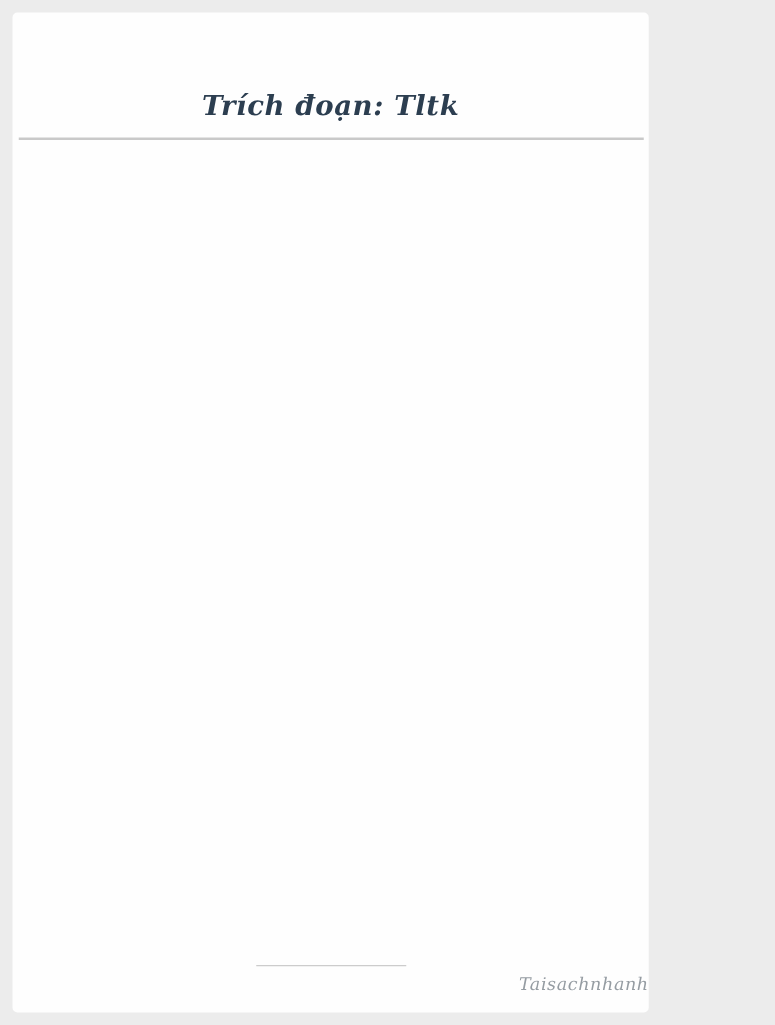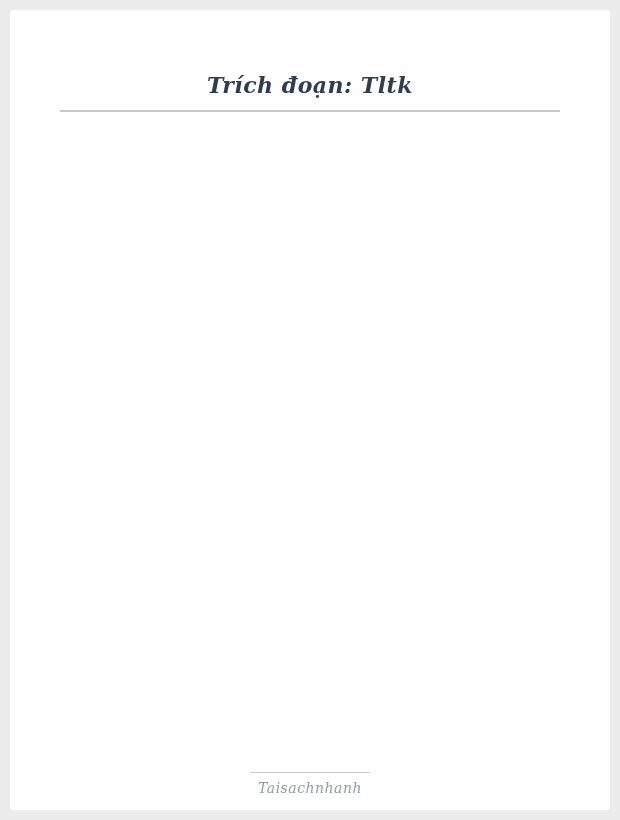--- a/index.html
+++ b/index.html
@@ -7,21 +7,21 @@
     width: 620px;
     height: 820px;
     background: #ececec;
     font-family: "DejaVu Serif", "Liberation Serif", serif;
     overflow: hidden;
   }
   .card {
     position: absolute;
     left: 10px;
     top: 10px;
-    width: 600px;
+    width: 509px;
     height: 800px;
     background: #fefefe;
     border-radius: 4px;
   }
   .page-title {
     margin-top: 62px;
     text-align: center;
     font-style: italic;
     font-weight: bold;
     font-size: 22px;
@@ -42,21 +42,21 @@
     color: #333333;
   }
   .excerpt-line {
     white-space: nowrap;
   }
   .footer {
     position: absolute;
     left: 0;
     bottom: 14px;
     width: 100%;
-    text-align: center;
+    text-align: right;
     margin-top: 39px;
   }
   .footer-divider {
     width: 120px;
     margin: 0 auto 7px auto;
     border: none;
     border-top: 1px solid #cccccc;
   }
   .footer-text {
     font-style: italic;

